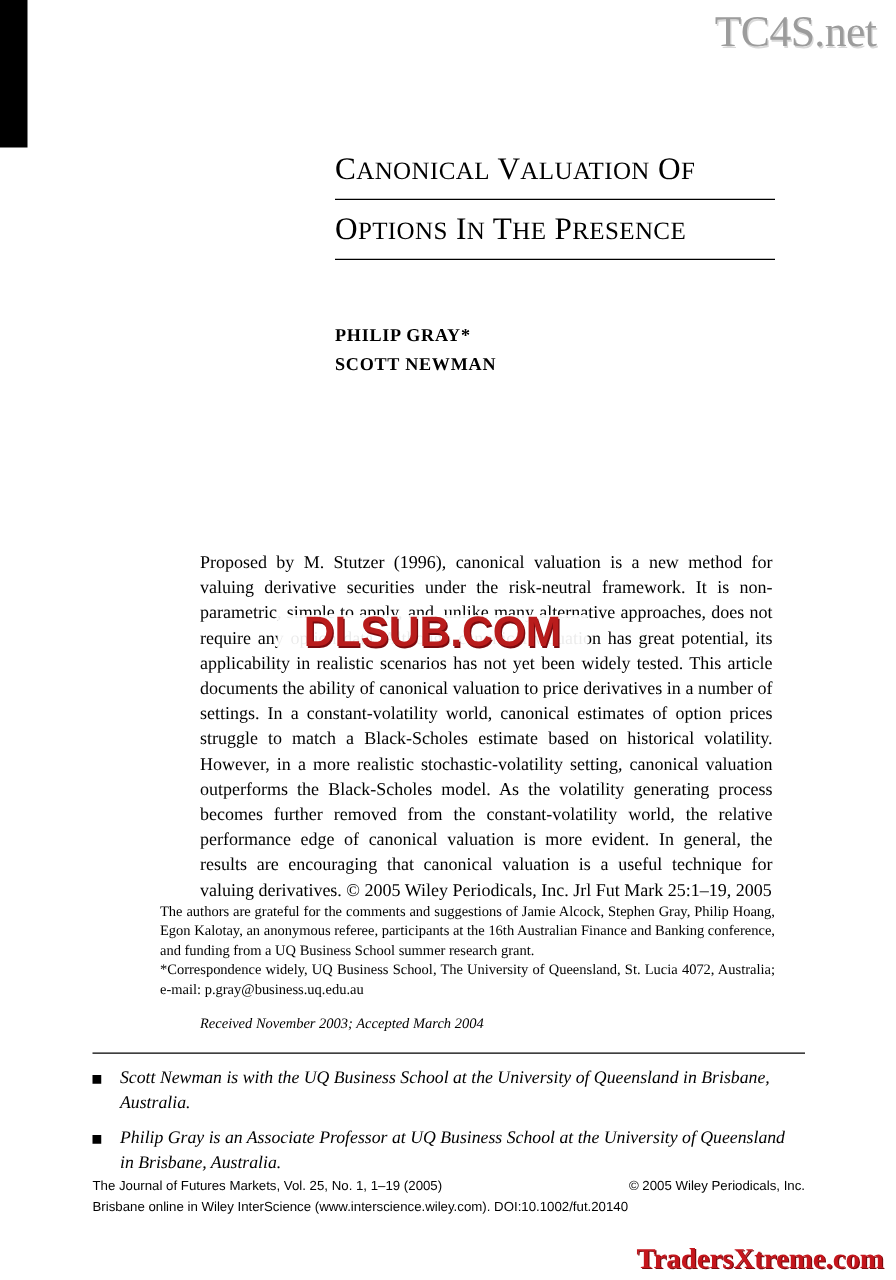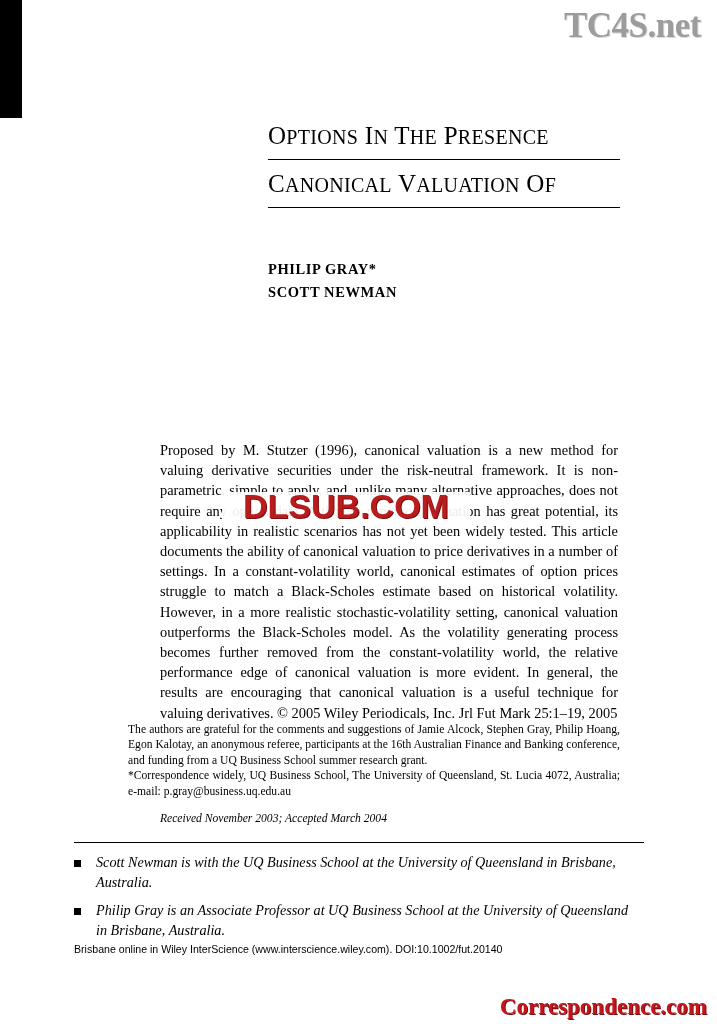--- a/index.html
+++ b/index.html
@@ -32,21 +32,21 @@
     height: 118px;
     background: #000000;
   }
 
   
   .wm-top {
     position: absolute;
     right: 16px;
     top: 6px;
     font-family: "Liberation Serif", serif;
-    font-weight: bold;
+    font-weight: normal;
     font-size: 35px;
     color: #9c9c9c;
     letter-spacing: -0.5px;
     text-shadow: 1px 1px 0 #d8d8d8;
     text-align: center;
   }
 
   
   .title-block {
     position: absolute;
@@ -206,22 +206,22 @@
 </head>
 <body>
 
 <div class="page">
 
   <div class="left-bar"></div>
 
   <div class="wm-top">TC4S.net</div>
 
   <div class="title-block">
+    <div class="title-line"><span class="cap">C</span><span class="sc">ANONICAL</span> <span class="cap">V</span><span class="sc">ALUATION</span> <span class="cap">O</span><span class="sc">F</span></div>
     <div class="title-line"><span class="cap">O</span><span class="sc">PTIONS</span> <span class="cap">I</span><span class="sc">N</span> <span class="cap">T</span><span class="sc">HE</span> <span class="cap">P</span><span class="sc">RESENCE</span></div>
-    <div class="title-line"><span class="cap">C</span><span class="sc">ANONICAL</span> <span class="cap">V</span><span class="sc">ALUATION</span> <span class="cap">O</span><span class="sc">F</span></div>
   </div>
 
   <div class="authors">
     <div>PHILIP GRAY*</div>
     <div>SCOTT NEWMAN</div>
   </div>
 
   <div class="abstract">Proposed by M. Stutzer (1996), canonical valuation is a new method for valuing derivative securities under the risk-neutral framework. It is non-parametric, simple to apply, and, unlike many alternative approaches, does not require any option data. Although canonical valuation has great potential, its applicability in realistic scenarios has not yet been widely tested. This article documents the ability of canonical valuation to price derivatives in a number of settings. In a constant-volatility world, canonical estimates of option prices struggle to match a Black-Scholes estimate based on historical volatility. However, in a more realistic stochastic-volatility setting, canonical valuation outperforms the Black-Scholes model. As the volatility generating process becomes further removed from the constant-volatility world, the relative performance edge of canonical valuation is more evident. In general, the results are encouraging that canonical valuation is a useful technique for valuing derivatives. © 2005 Wiley Periodicals, Inc. Jrl Fut Mark 25:1–19, 2005</div>
 
   <div class="wm-mid-bg"></div>
@@ -241,19 +241,23 @@
       <span>Scott Newman is with the UQ Business School at the University of Queensland in Brisbane, Australia.</span>
     </div>
     <div class="bio-item">
       <span class="sq"></span>
       <span>Philip Gray is an Associate Professor at UQ Business School at the University of Queensland in Brisbane, Australia.</span>
     </div>
   </div>
 
   <div class="colophon">
     <div class="row">
+      <span>The Journal of Futures Markets, Vol. 25, No. 1, 1–19 (2005)</span>
+      <span class="right">© 2005 Wiley Periodicals, Inc.</span>
+    </div>
+    <div class="row">
       <span>Brisbane online in Wiley InterScience (www.interscience.wiley.com).   DOI:10.1002/fut.20140</span>
     </div>
   </div>
 
-  <div class="wm-bottom">Correspondence.com</div>
+  <div class="wm-bottom">TradersXtreme.com</div>
 
 </div>
 
 </body></html>

